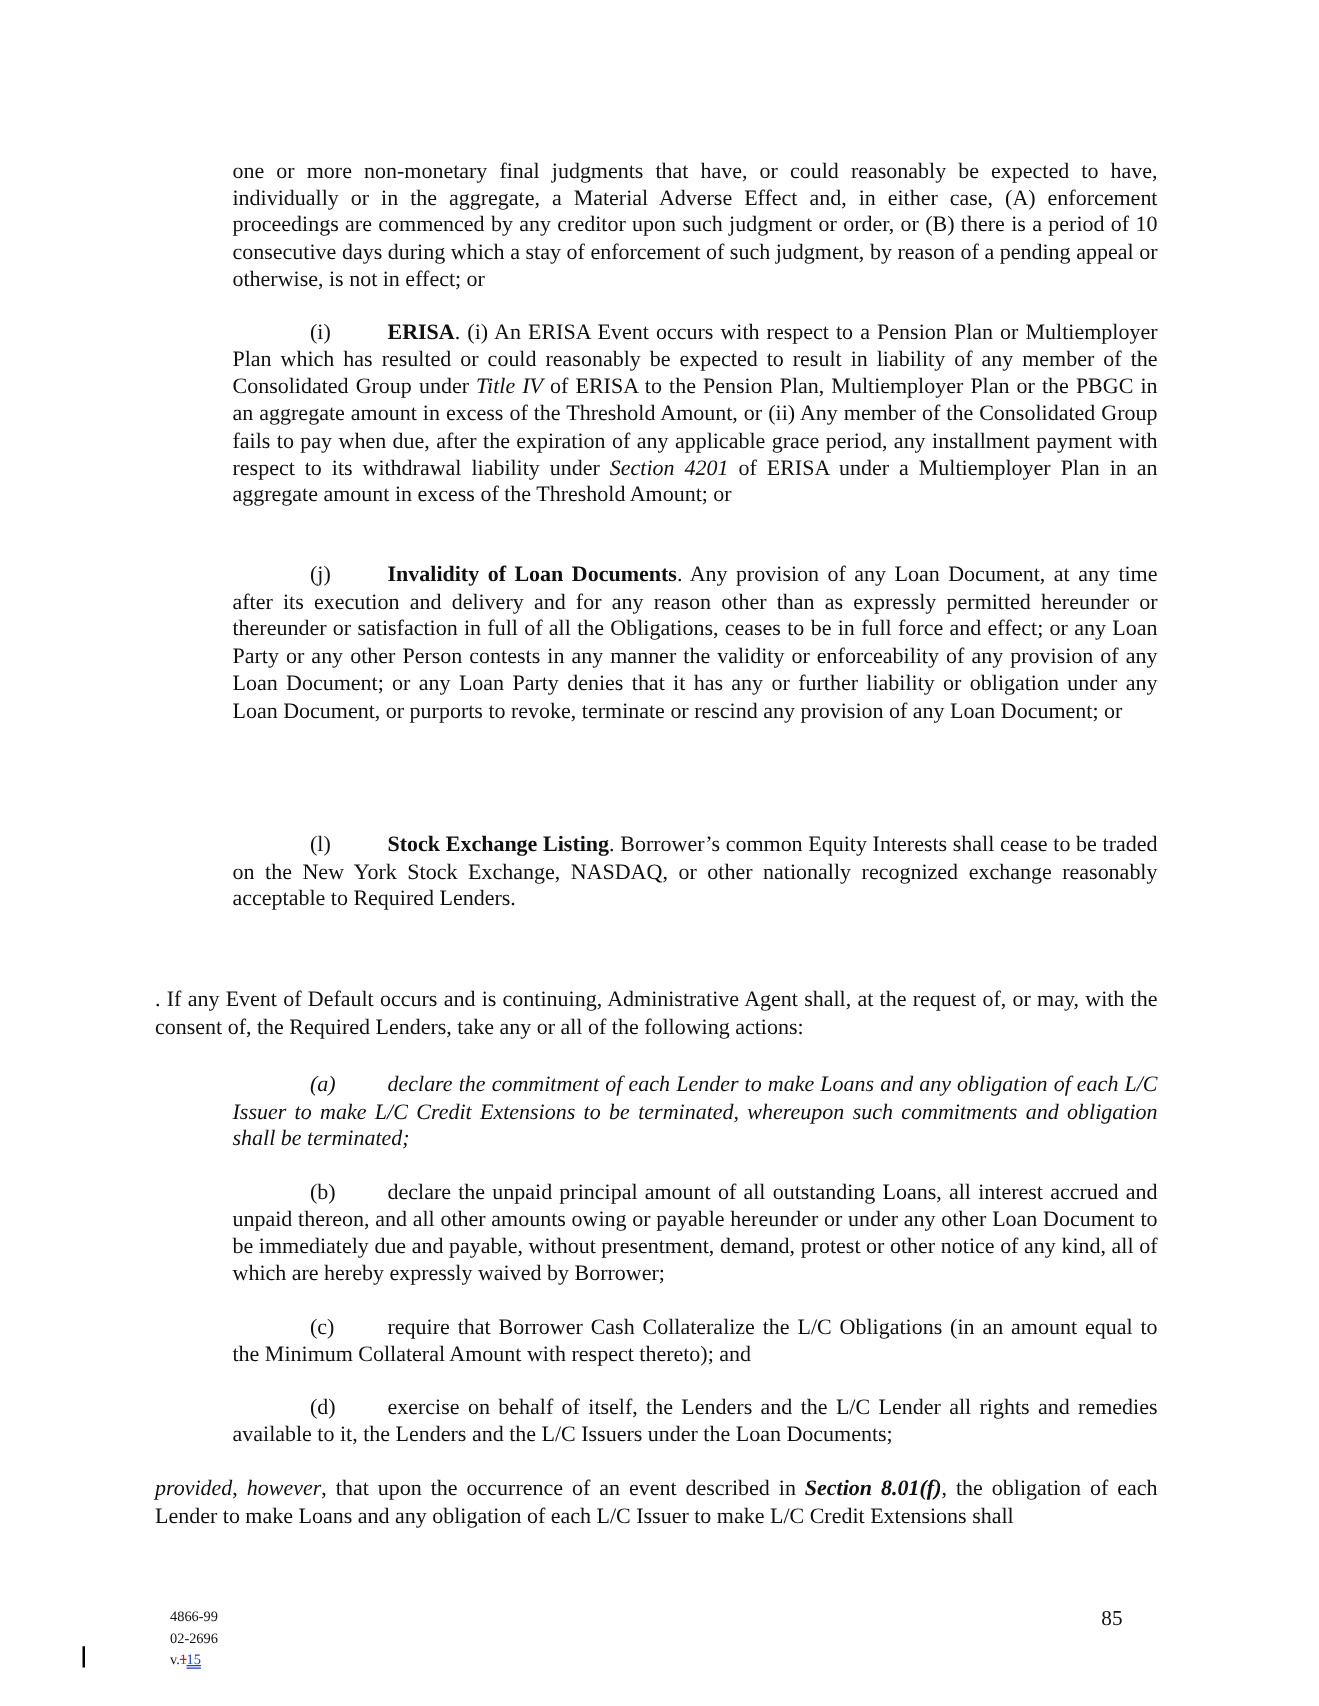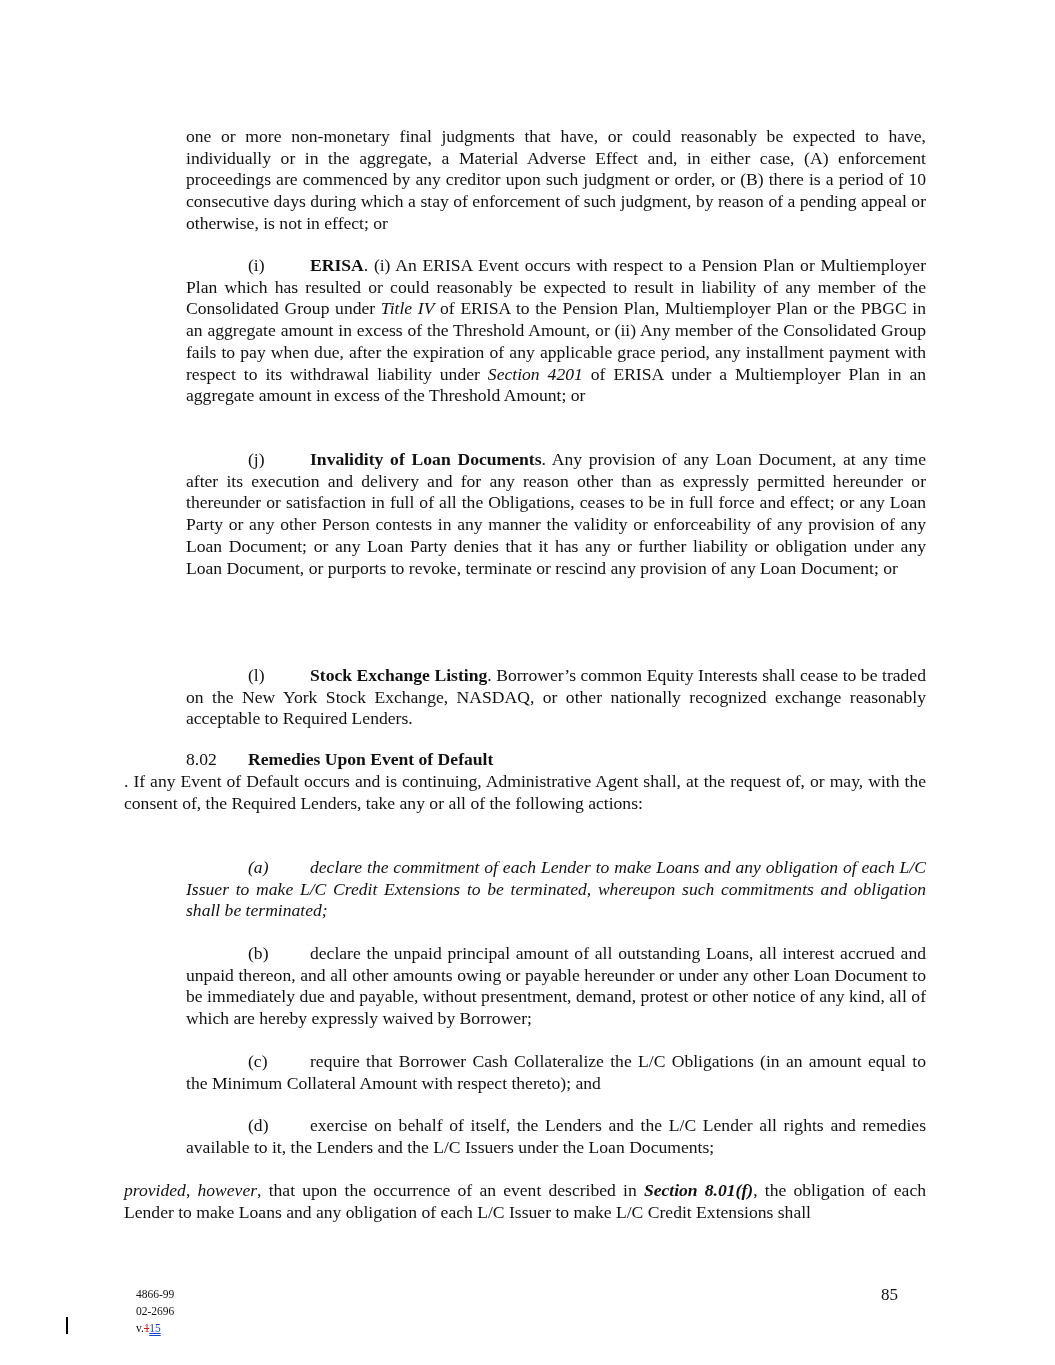--- a/index.html
+++ b/index.html
@@ -38,23 +38,22 @@
 
   <p class="para indented" style="top:126px;">one or more non-monetary final judgments that have, or could reasonably be expected to have, individually or in the aggregate, a Material Adverse Effect and, in either case, (A) enforcement proceedings are commenced by any creditor upon such judgment or order, or (B) there is a period of 10 consecutive days during which a stay of enforcement of such judgment, by reason of a pending appeal or otherwise, is not in effect; or</p>
 
   <p class="para indented first-indent" style="top:255px;"><span class="label">(i)</span><span class="b">ERISA</span><span>. (i) An ERISA Event occurs with respect to a Pension Plan or Multiemployer Plan which has resulted or could reasonably be expected to result in liability of any member of the Consolidated Group under </span><span class="i">Title IV</span><span> of ERISA to the Pension Plan, Multiemployer Plan or the PBGC in an aggregate amount in excess of the Threshold Amount, or (ii) Any member of the Consolidated Group fails to pay when due, after the expiration of any applicable grace period, any installment payment with respect to its withdrawal liability under </span><span class="i">Section 4201</span><span> of ERISA under a Multiemployer Plan in an aggregate amount in excess of the Threshold Amount; or</span></p>
 
   <p class="para indented first-indent" style="top:449px;"><span class="label">(j)</span><span class="b">Invalidity of Loan Documents</span><span>. Any provision of any Loan Document, at any time after its execution and delivery and for any reason other than as expressly permitted hereunder or thereunder or satisfaction in full of all the Obligations, ceases to be in full force and effect; or any Loan Party or any other Person contests in any manner the validity or enforceability of any provision of any Loan Document; or any Loan Party denies that it has any or further liability or obligation under any Loan Document, or purports to revoke, terminate or rescind any provision of any Loan Document; or</span></p>
 
 
   <p class="para indented first-indent" style="top:665px;"><span class="label">(l)</span><span class="b">Stock Exchange Listing</span><span>. Borrower’s common Equity Interests shall cease to be traded on the New York Stock Exchange, NASDAQ, or other nationally recognized exchange reasonably acceptable to Required Lenders.</span></p>
 
-  <div class="heading"><span class="num">8.02</span><span class="b">Remedies Upon Event of Default</span></div>
 
-  <p class="para full" style="top:771px;">. If any Event of Default occurs and is continuing, Administrative Agent shall, at the request of, or may, with the consent of, the Required Lenders, take any or all of the following actions:</p>
+  <p class="para full" style="top:789px;">. If any Event of Default occurs and is continuing, Administrative Agent shall, at the request of, or may, with the consent of, the Required Lenders, take any or all of the following actions:</p>
 
   <p class="para indented first-indent" style="top:857px;font-style:italic;"><span class="label">(a)</span><span>declare the commitment of each Lender to make Loans and any obligation of each L/C Issuer to make L/C Credit Extensions to be terminated, whereupon such commitments and obligation shall be terminated;</span></p>
 
   <p class="para indented first-indent" style="top:943px;"><span class="label">(b)</span><span>declare the unpaid principal amount of all outstanding Loans, all interest accrued and unpaid thereon, and all other amounts owing or payable hereunder or under any other Loan Document to be immediately due and payable, without presentment, demand, protest or other notice of any kind, all of which are hereby expressly waived by Borrower;</span></p>
 
   <p class="para indented first-indent" style="top:1051px;"><span class="label">(c)</span><span>require that Borrower Cash Collateralize the L/C Obligations (in an amount equal to the Minimum Collateral Amount with respect thereto); and</span></p>
 
   <p class="para indented first-indent" style="top:1115px;"><span class="label">(d)</span><span>exercise on behalf of itself, the Lenders and the L/C Lender all rights and remedies available to it, the Lenders and the L/C Issuers under the Loan Documents;</span></p>
 
   <p class="para full" style="top:1180px;"><span class="i">provided</span><span>, </span><span class="i">however</span><span>, that upon the occurrence of an event described in </span><span class="bi">Section 8.01(f)</span><span>, the obligation of each Lender to make Loans and any obligation of each L/C Issuer to make L/C Credit Extensions shall</span></p>

